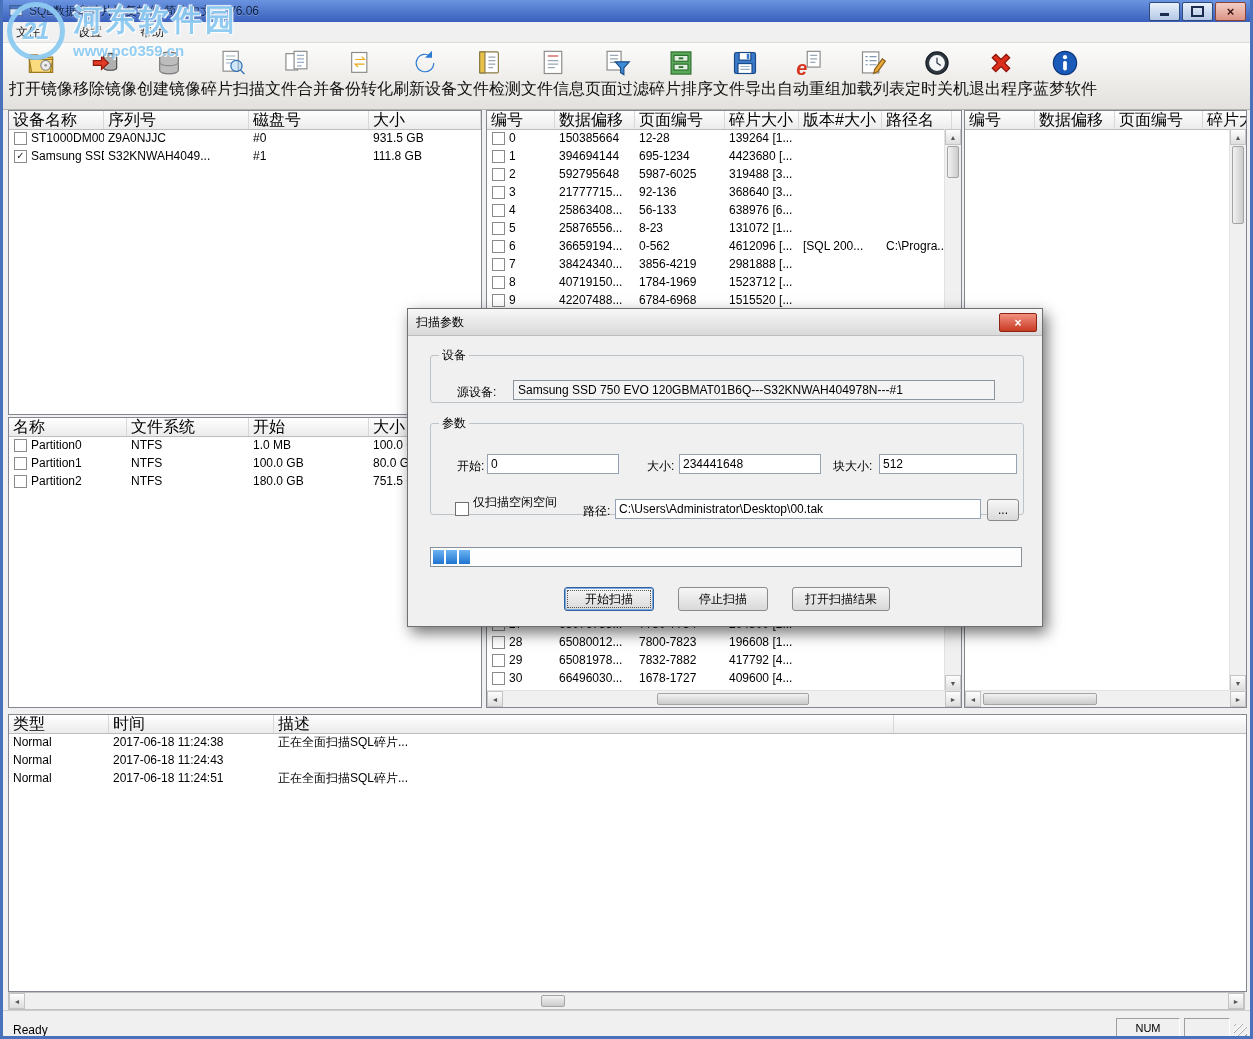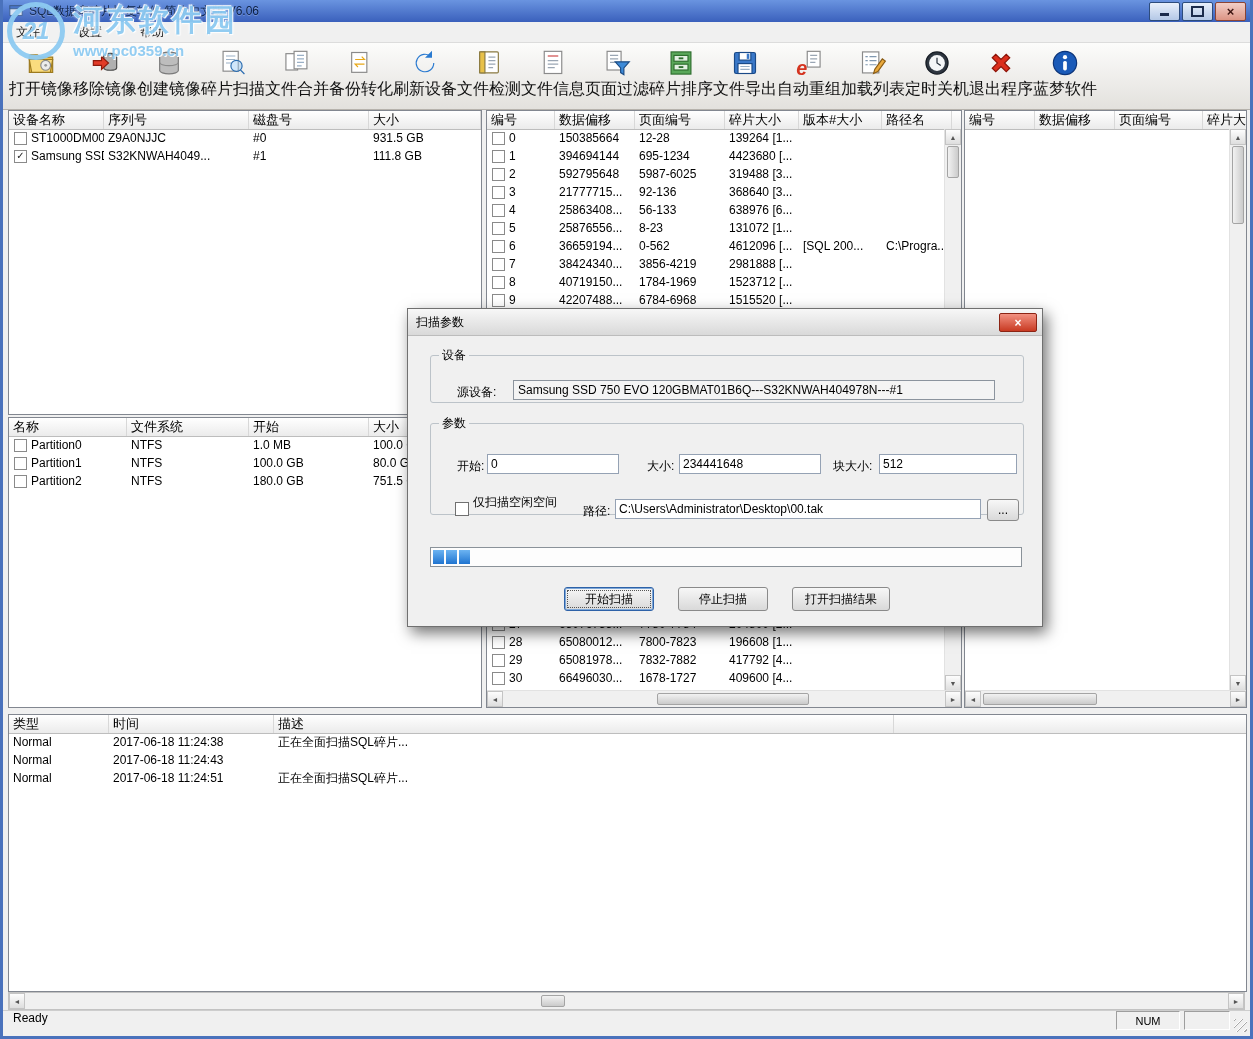--- a/index.html
+++ b/index.html
@@ -25,40 +25,40 @@
   .tb-btn{width:64px;height:60px;display:flex;flex-direction:column;align-items:center;padding-top:4px;border-radius:3px;}
   .tb-icon{width:28px;height:28px;display:block;}
   .tb-icon svg{width:28px;height:28px;}
   .tb-icon svg *{stroke-width:1;}
   .tb-label{font-size:16px;margin-top:2px;white-space:nowrap;color:#101010;}
 
   
   .lv{position:absolute;background:#fff;border:1px solid #828790;}
   .lv-inner{position:absolute;left:0;top:0;right:0;bottom:0;overflow:hidden;}
   .lv-head{display:flex;height:18px;background:linear-gradient(#ffffff,#ebebeb);border-bottom:1px solid #bdbdbd;position:relative;z-index:2;}
-  .lv-h{padding:0 4px;font-size:13px;line-height:17px;border-right:1px solid #d8d8d8;overflow:hidden;white-space:nowrap;flex-shrink:0;box-sizing:border-box;}
+  .lv-h{padding:0 4px;font-size:16px;line-height:17px;border-right:1px solid #d8d8d8;overflow:hidden;white-space:nowrap;flex-shrink:0;box-sizing:border-box;}
   .lv-h.fill{flex:1;border-right:none;}
   .lv-body{position:relative;height:calc(100% - 18px);overflow:hidden;}
   .lv-row{display:flex;height:18px;line-height:17px;}
   .lv-row.abs{position:absolute;left:0;width:100%;}
   .lv-c{padding-left:4px;font-size:12px;overflow:hidden;white-space:nowrap;flex-shrink:0;box-sizing:border-box;}
   .cb{display:inline-block;width:11px;height:11px;border:1px solid #8a8a8a;background:#fff;margin:2px 4px 0 1px;vertical-align:top;font-size:10px;line-height:10px;text-align:center;color:#1a1a1a;}
 
   
   .sb-v{position:absolute;right:0;width:16px;background:#f0f0f0;border-left:1px solid #e2e2e2;z-index:3;}
   .sb-h{position:absolute;height:16px;background:#f0f0f0;border-top:1px solid #e2e2e2;z-index:3;}
   .sb-h.standalone{position:absolute;border:1px solid #c2c2c2;}
   .sb-btn{position:absolute;width:16px;height:16px;background:linear-gradient(#fdfdfd,#dedede);border:1px solid #c4c4c4;color:#555;font-size:7px;display:flex;align-items:center;justify-content:center;box-sizing:border-box;}
   .sb-v .sb-btn{left:0;}
   .sb-h .sb-btn{top:0;}
   .sb-thumb{position:absolute;left:2px;right:2px;background:linear-gradient(90deg,#f2f2f2,#cbcbcb);border:1px solid #a4a4a4;border-radius:2px;box-sizing:border-box;}
   .sb-thumb-h{position:absolute;top:2px;bottom:2px;background:linear-gradient(#f2f2f2,#cbcbcb);border:1px solid #a4a4a4;border-radius:2px;box-sizing:border-box;}
 
   
-  .statusbar{position:absolute;left:0;right:0;top:1010px;height:26px;background:#f0f0f0;border-top:1px solid #cdcdcd;display:flex;align-items:flex-start;}
+  .statusbar{position:absolute;left:0;right:0;top:1010px;height:26px;background:#f0f0f0;border-top:1px solid #cdcdcd;display:flex;align-items:flex-end;}
   .sb-ready{margin-left:10px;}
   .flex1{flex:1;}
   .sb-pane{height:17px;margin-left:4px;border:1px solid;border-color:#9e9e9e #ffffff #ffffff #9e9e9e;display:flex;align-items:center;justify-content:center;font-size:11px;}
   .grip{width:13px;height:13px;margin:8px 3px 0 4px;background:repeating-linear-gradient(135deg,#ffffff 0 1px,#a8a8a8 1px 2px,transparent 2px 5px);}
 
   
   .watermark{position:absolute;left:4px;top:0;display:flex;align-items:flex-start;z-index:60;opacity:.95;pointer-events:none;color:#8ecbf2;}
   .wm-badge{width:48px;height:48px;border:5px solid #8ecbf2;border-radius:50%;display:flex;align-items:center;justify-content:center;font-size:24px;font-weight:bold;font-style:italic;margin-top:2px;text-shadow:1px 1px 0 #fff;background:rgba(255,255,255,.05);}
   .wm-text{margin-left:8px;}
   .wm-site{font-size:30px;font-weight:bold;letter-spacing:3px;text-shadow:1px 1px 0 #fff,-1px -1px 0 #fff,0 0 3px #fff;}

